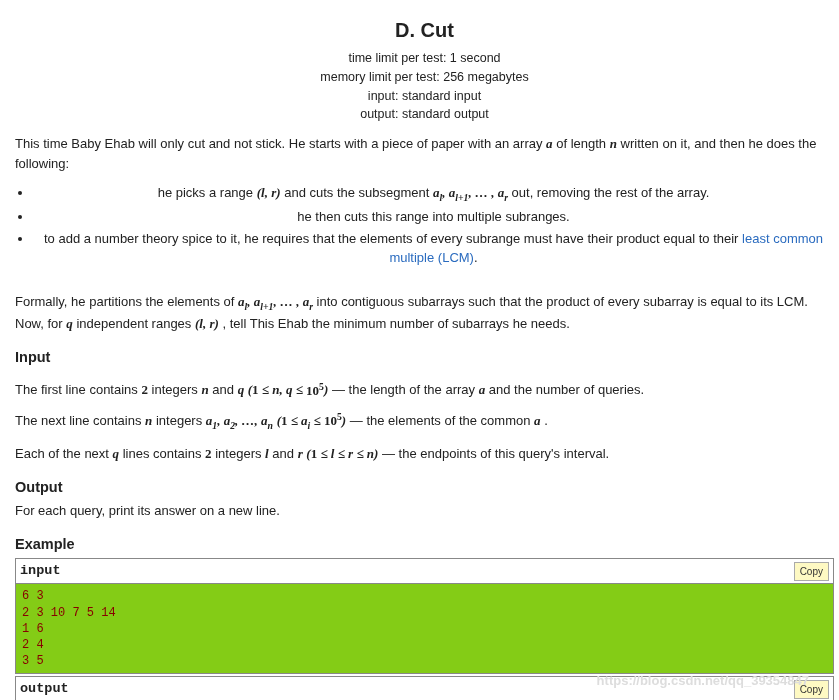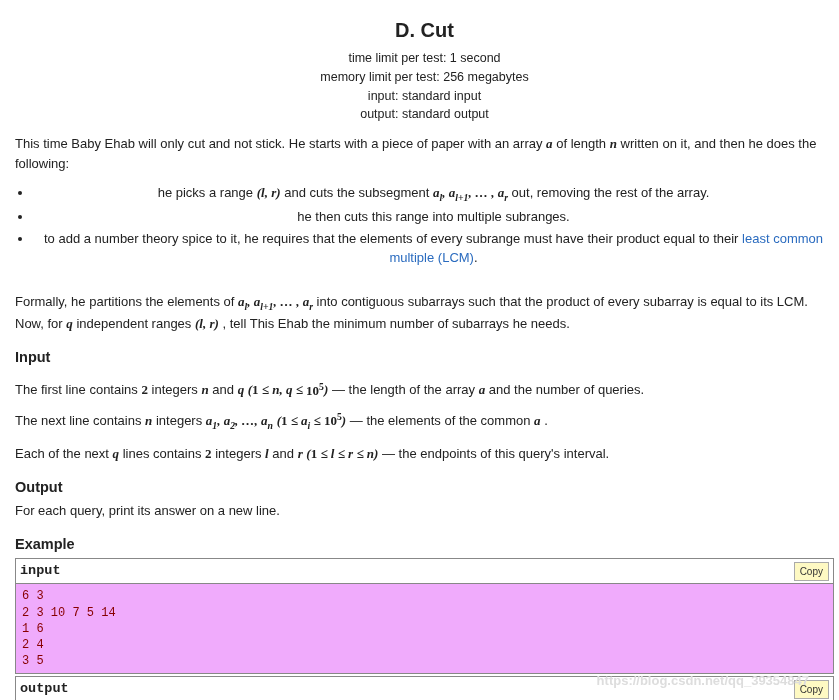--- a/index.html
+++ b/index.html
@@ -59,21 +59,21 @@
     font-size: 10px;
     border: 1px solid #aaa;
     padding: 1px 5px;
     background: #fef9c3;
     border-radius: 0;
     color: #333;
   }
   pre.sample {
     margin: 0;
     padding: 4px 6px;
-    background: #f0abfc;
+    background: #84cc16;
     font-family: "Courier New", monospace;
     font-size: 12px;
     color: #880000;
     line-height: 1.35;
     white-space: pre;
   }
   .watermark {
     position: absolute;
     right: 30px;
     bottom: 10px;

